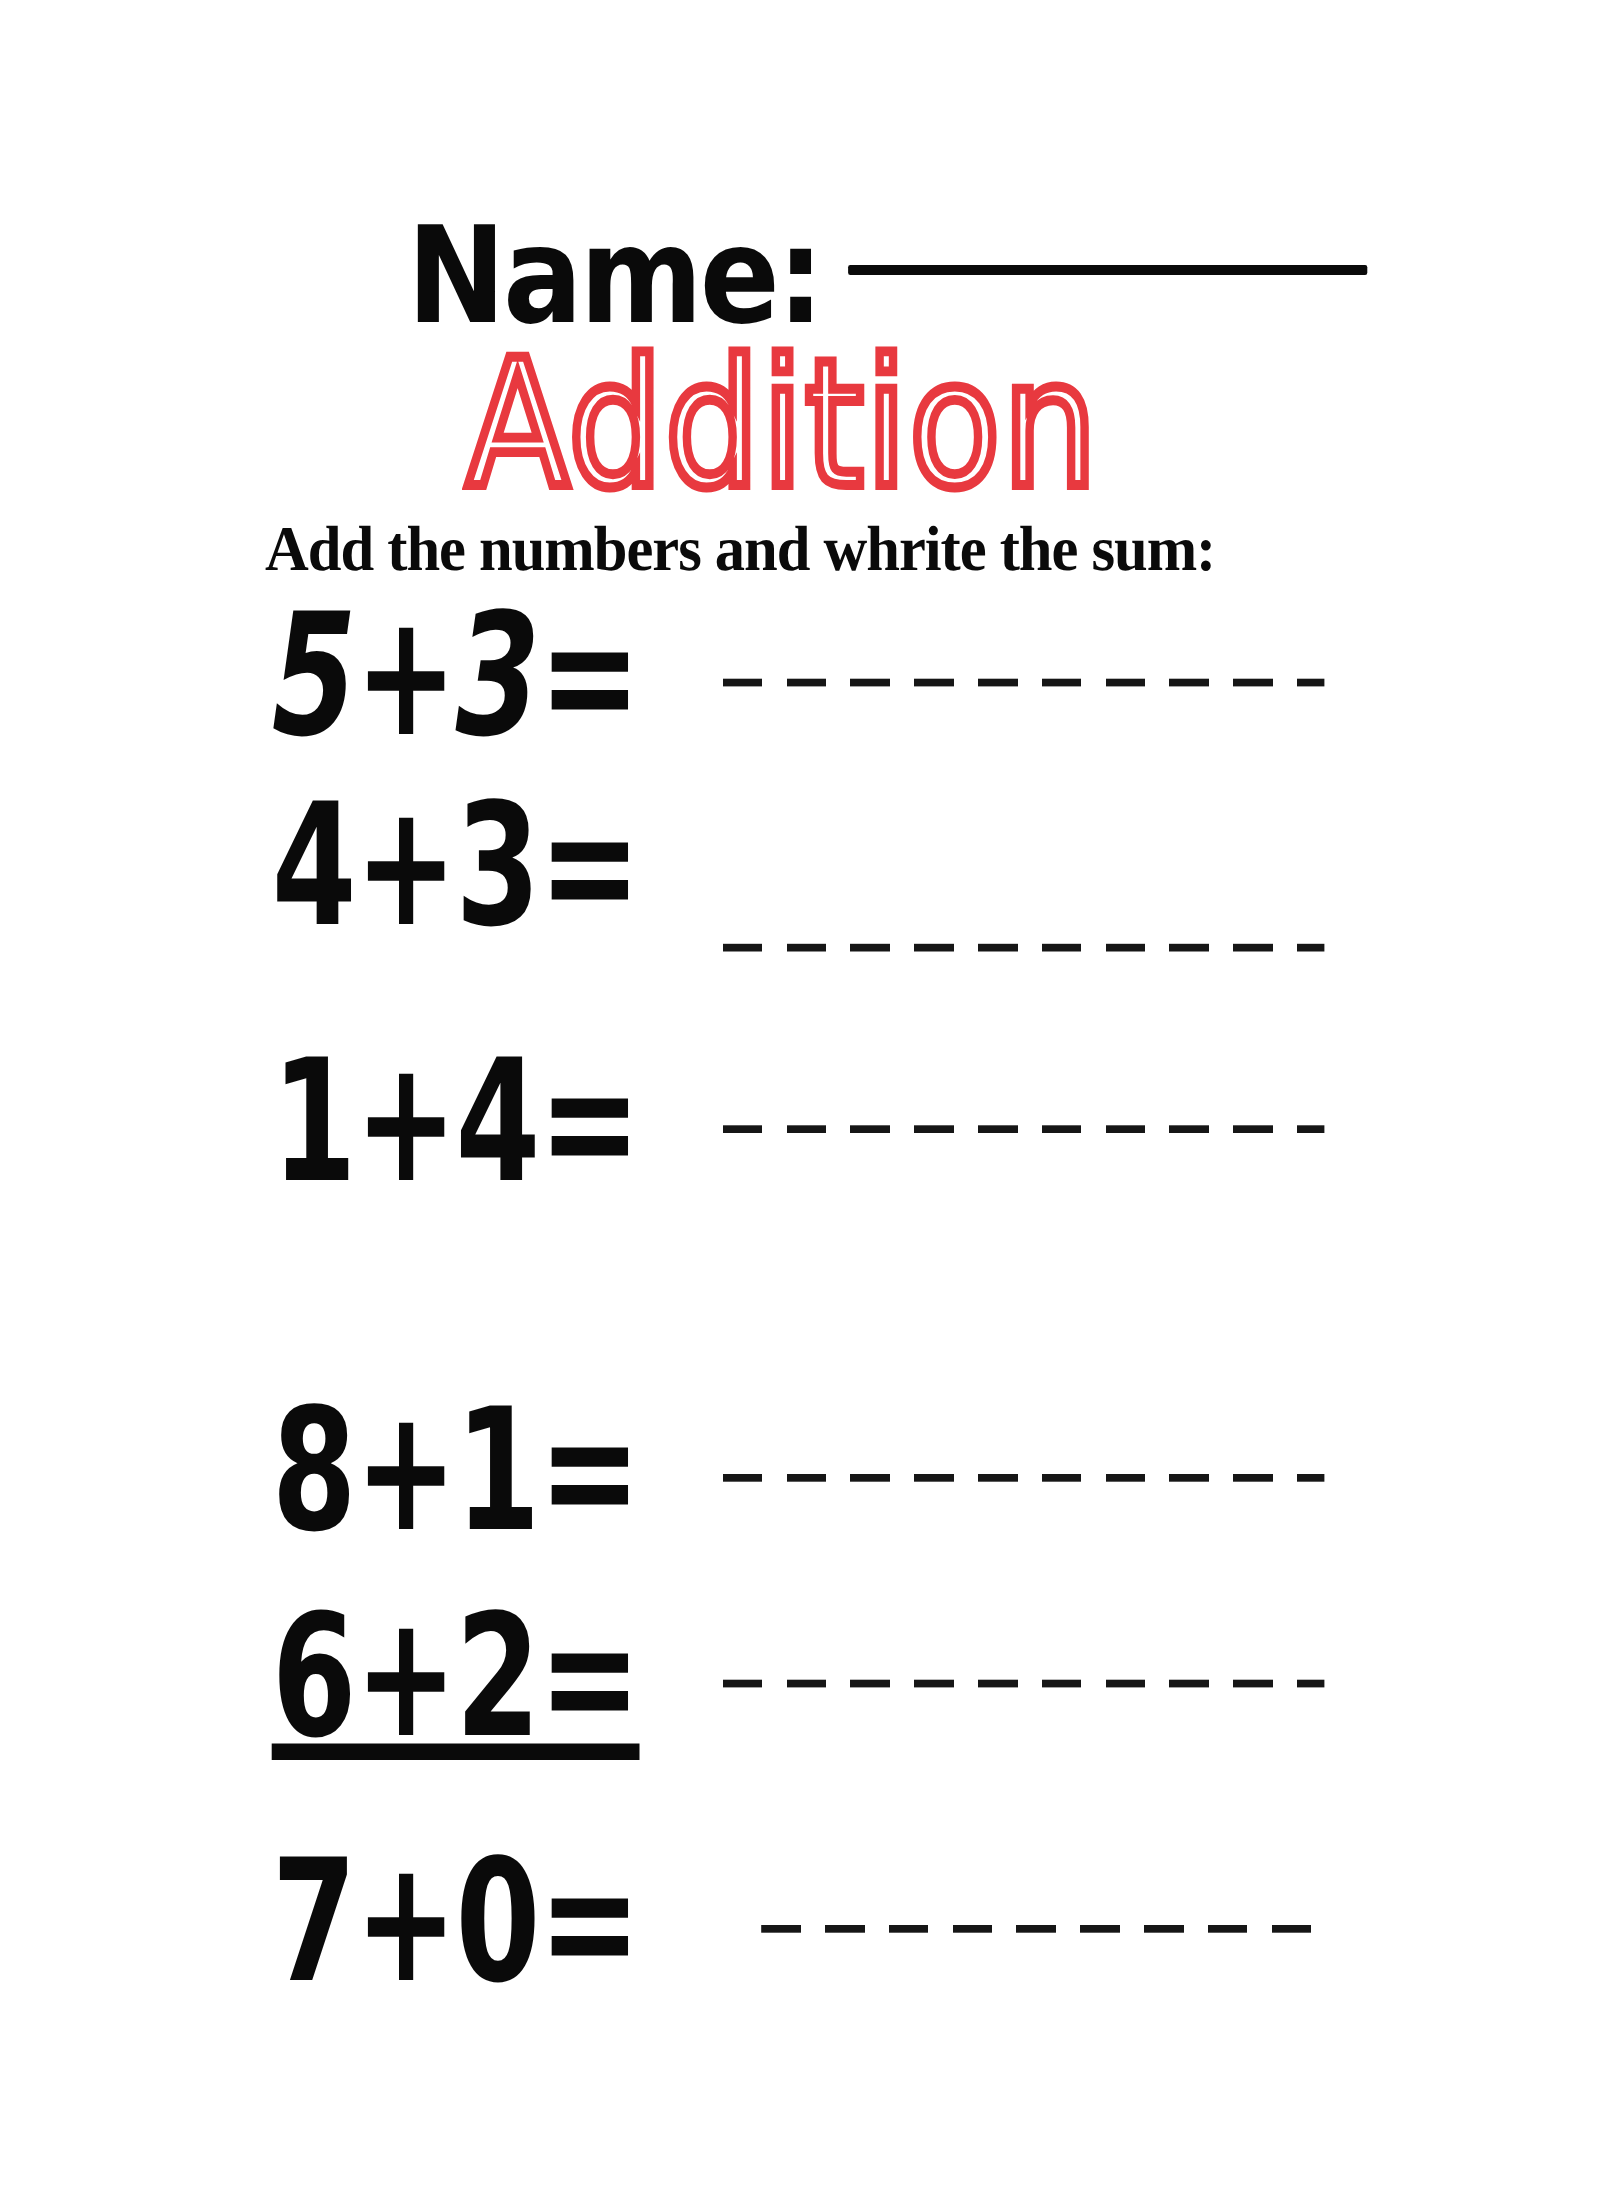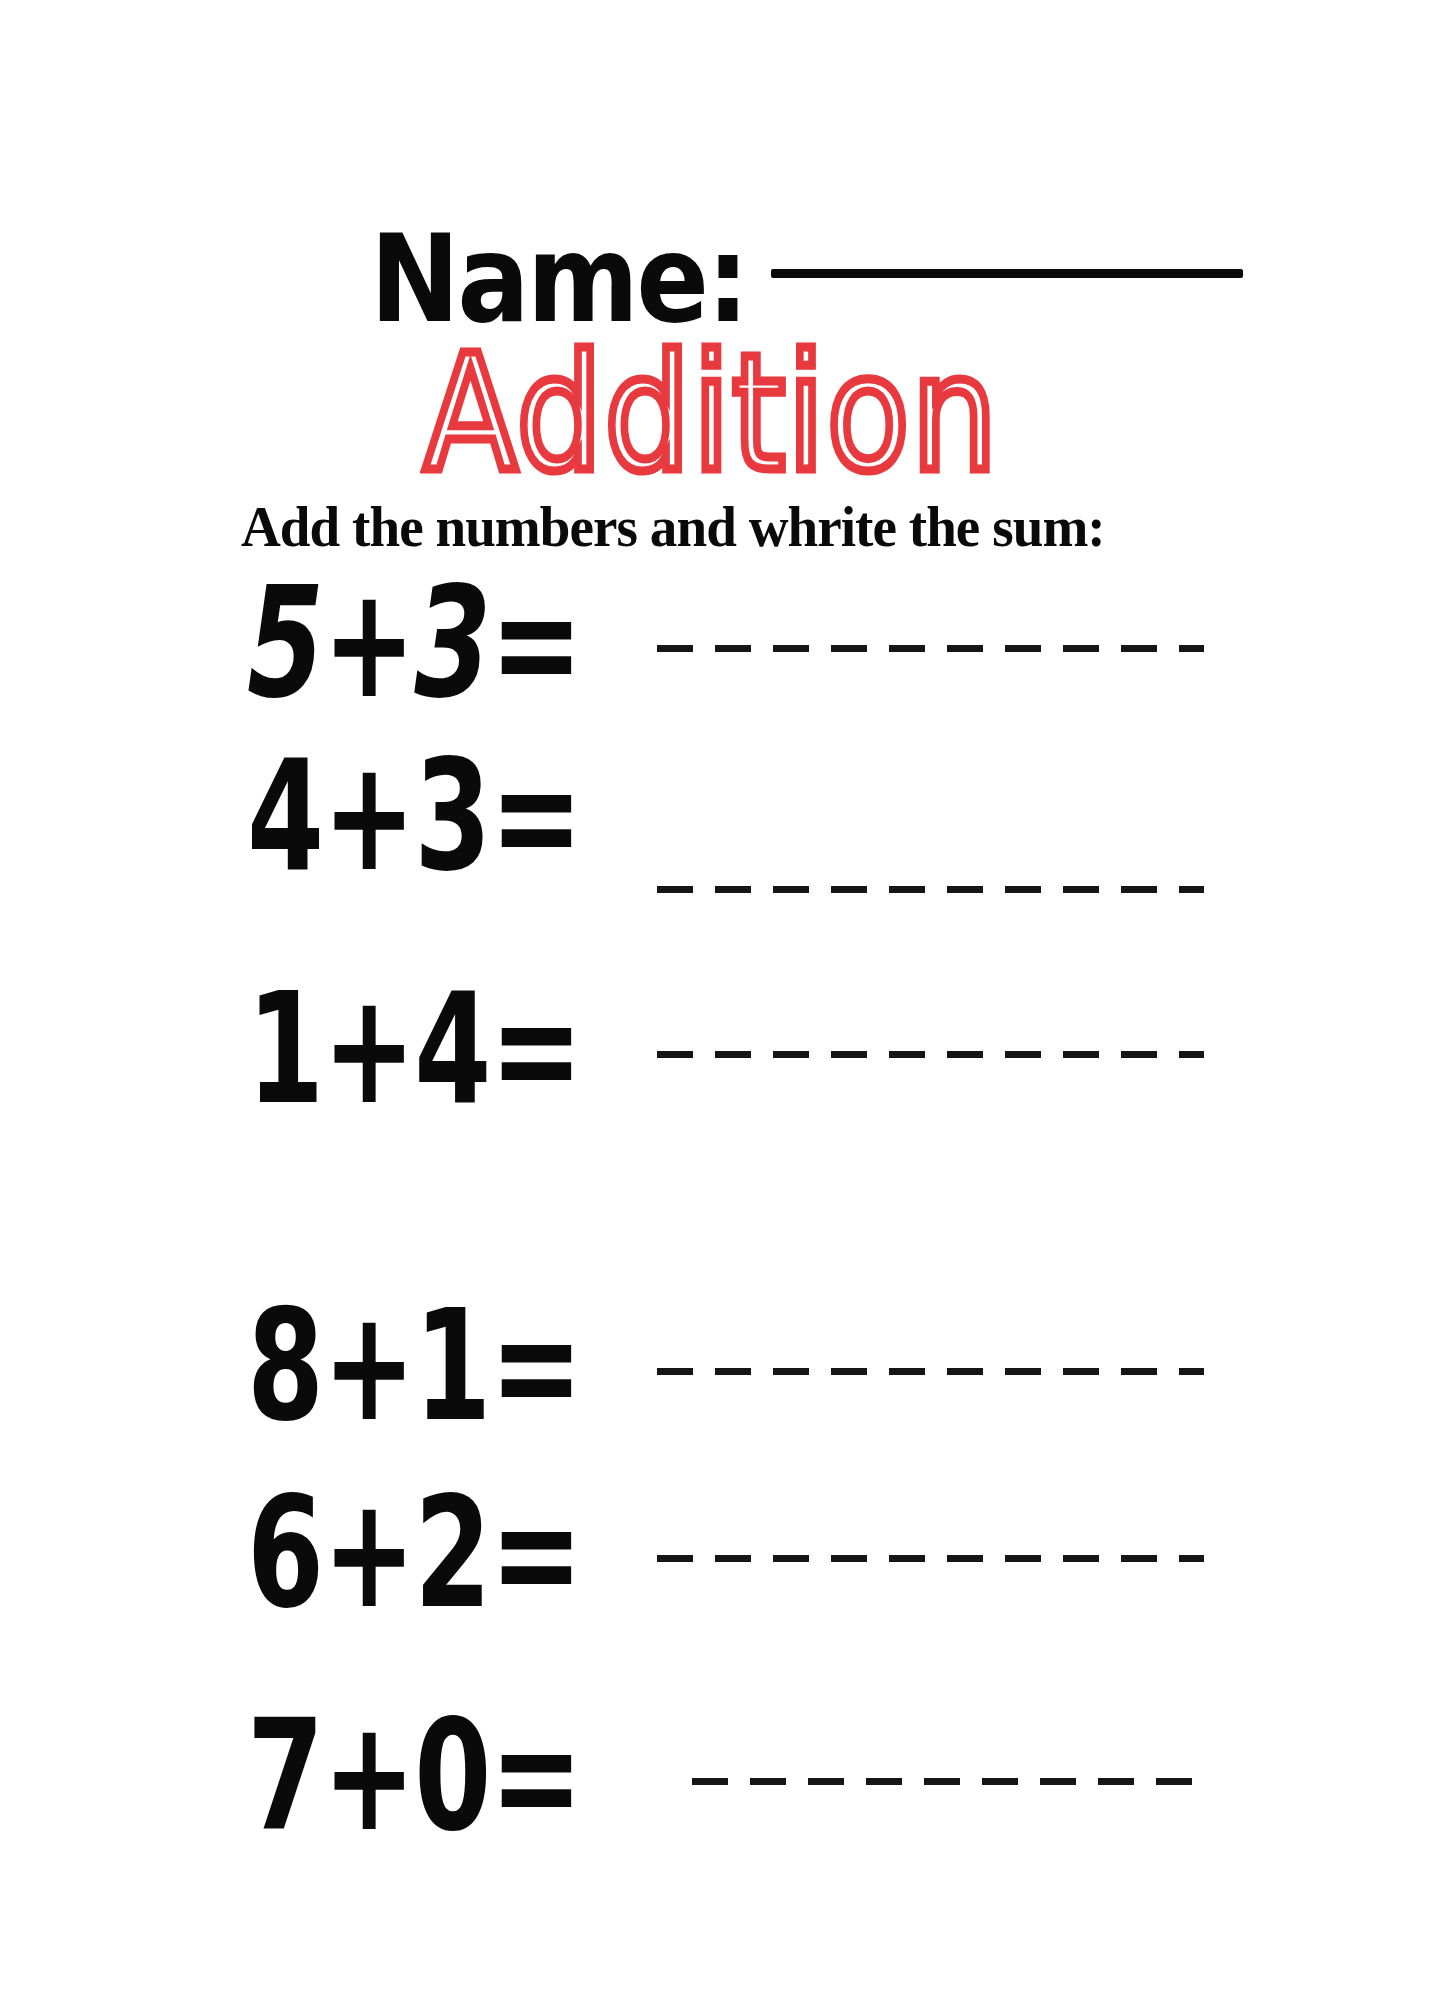--- a/index.html
+++ b/index.html
@@ -13,21 +13,20 @@
     height: 2000px;
     position: relative;
     overflow: hidden;
     font-family: "DejaVu Sans", sans-serif;
     color: var(--ink);
   }
   .page {
     position: absolute;
     inset: 0;
     background: #ffffff;
-    margin-top: 28px;
   }
   
   .name-label {
     position: absolute;
     left: 370px;
     top: 190px;
     font-size: 122px;
     font-weight: 700;
     line-height: 1;
     letter-spacing: -3px;
@@ -81,21 +80,21 @@
     width: 957px;
     height: 150px;
     display: flex;
     align-items: center;
   }
   .row-0 { top: 540px; font-style: italic; }
   .row-1 { top: 715px; align-items: flex-end; }
   .row-2 { top: 946px; }
   .row-3 { top: 1078px; }
   .row-4 { top: 1263px; justify-content: flex-end; }
-  .row-5 { top: 1450px; }
+  .row-5 { top: 1450px; text-decoration: underline; }
   .row-6 { top: 1673px; }
   .expression {
     width: 410px;
     flex: 0 0 410px;
     font-size: 154px;
     font-weight: 700;
     line-height: 1;
     letter-spacing: -2px;
     white-space: nowrap;
     transform: scaleX(0.72);

